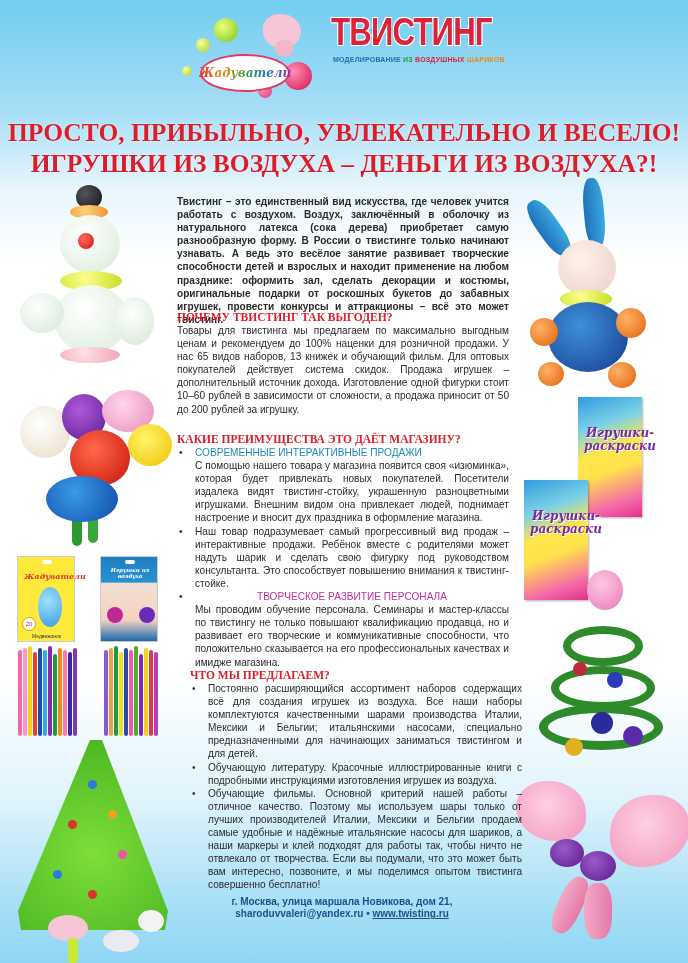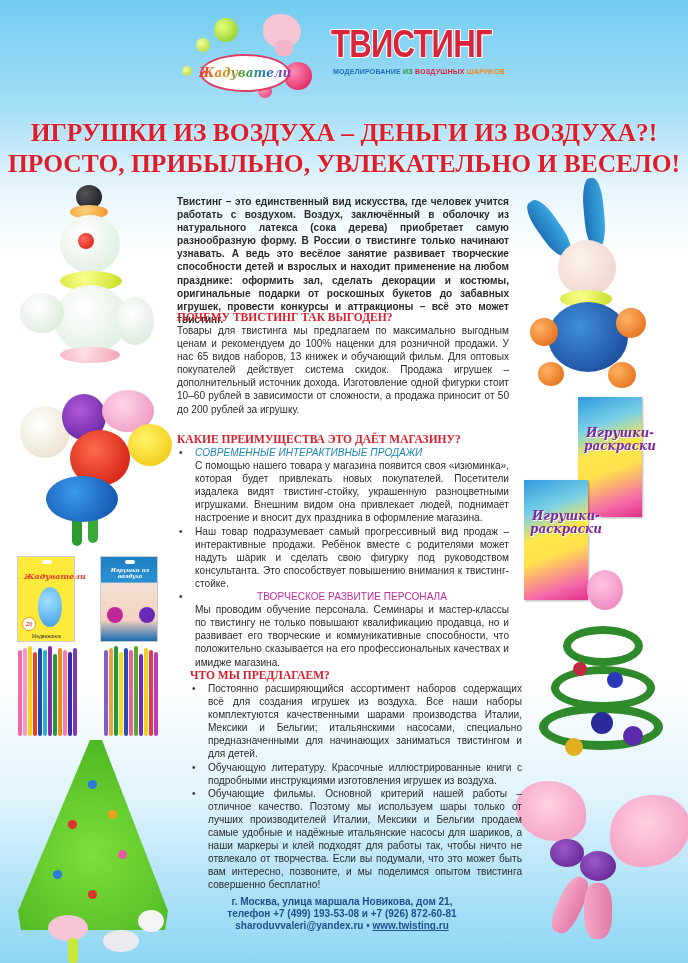--- a/index.html
+++ b/index.html
@@ -31,21 +31,21 @@
   .logo-left .pig {
     position: absolute; left: 85px; top: 0px; width: 38px; height: 34px;
     background: #f6c6d6; border-radius: 45% 55% 50% 50%;
   }
   .logo-left .pig::after {
     content: ""; position: absolute; left: 12px; top: 26px; width: 18px; height: 16px;
     background: #f3b7c9; border-radius: 40%;
   }
 
   .brand {
-    position: absolute; left: 331px; top: 24px; width: 175px; text-align: center; text-decoration: underline;
+    position: absolute; left: 331px; top: 12px; width: 175px; text-align: center; text-decoration: underline;
   }
   .brand-title {
     font-family: "Liberation Sans", sans-serif; font-weight: bold;
     font-size: 38px; letter-spacing: -1px; color: #d9243a;
     transform: scaleX(0.82); transform-origin: left top; display: inline-block;
     text-shadow: 1px 1px 0 #fff, -1px -1px 0 #fff, 1px -1px 0 #fff, -1px 1px 0 #fff;
     line-height: 40px; white-space: nowrap;
   }
   .brand-sub {
     position: absolute; left: 2px; top: 44px; font-size: 7px; font-weight: bold;
@@ -71,21 +71,21 @@
   .sec-h {
     font-family: "Liberation Serif", "DejaVu Serif", serif; font-weight: bold;
     color: #d91f2b; font-size: 11.5px; line-height: 14px; text-align: left;
   }
   ul.bul { list-style: none; }
   ul.bul li { position: relative; padding-left: 18px; }
   ul.bul li::before {
     content: "•"; position: absolute; left: 2px; top: 0; color: #333;
   }
   .sub-green { color: #1f9a5a; text-align: left; }
-  .sub-blue { color: #1f86b5; text-align: left; font-style: italic; }
+  .sub-blue { color: #1f86b5; text-align: left; }
   .sub-pink { color: #c0309a; text-align: center; }
 
   .slogan {
     position: absolute; left: 172px; top: 866px; width: 340px; text-align: center;
     font-family: "Liberation Serif", "DejaVu Serif", serif; font-weight: bold;
     color: #d91f2b; font-size: 17.5px; line-height: 20px; white-space: nowrap;
   }
   .contacts {
     position: absolute; left: 172px; top: 896px; width: 340px; text-align: center;
     color: #1f4f8a; font-weight: bold; font-size: 10px; line-height: 12.2px;
@@ -138,22 +138,22 @@
     <div class="brand-title">ТВИСТИНГ</div>
     <div class="brand-sub">
       <span class="c1">МОДЕЛИРОВАНИЕ</span>
       <span class="c2">ИЗ</span>
       <span class="c3">ВОЗДУШНЫХ</span>
       <span class="c4">ШАРИКОВ</span>
     </div>
   </div>
 
   <div class="headline">
+    <div>ПРОСТО, ПРИБЫЛЬНО, УВЛЕКАТЕЛЬНО И ВЕСЕЛО!</div>
     <div>ИГРУШКИ ИЗ ВОЗДУХА – ДЕНЬГИ ИЗ ВОЗДУХА?!</div>
-    <div>ПРОСТО, ПРИБЫЛЬНО, УВЛЕКАТЕЛЬНО И ВЕСЕЛО!</div>
   </div>
 
   <div class="art" style="left:20px;top:185px;width:135px;height:180px;">
     <div class="blob" style="left:56px;top:0px;width:26px;height:24px;background:radial-gradient(circle at 35% 35%,#555,#101020);"></div>
     <div class="blob" style="left:50px;top:20px;width:38px;height:14px;background:radial-gradient(circle at 40% 35%,#ffd27a,#f0902a);"></div>
     <div class="blob" style="left:40px;top:30px;width:60px;height:58px;background:radial-gradient(circle at 40% 35%,#ffffff,#d9ead9);"></div>
     <div class="blob" style="left:58px;top:48px;width:16px;height:16px;background:radial-gradient(circle at 35% 35%,#ff6a5a,#d0180e);"></div>
     <div class="blob" style="left:40px;top:86px;width:62px;height:20px;background:radial-gradient(circle at 40% 35%,#fbff8c,#c8dc22);"></div>
     <div class="blob" style="left:34px;top:100px;width:74px;height:68px;background:radial-gradient(circle at 40% 35%,#ffffff,#d9ead9);"></div>
     <div class="blob" style="left:0px;top:108px;width:44px;height:40px;background:radial-gradient(circle at 40% 35%,#ffffff,#d4e6d4);"></div>
@@ -298,19 +298,18 @@
     <ul class="bul">
       <li>Постоянно расширяющийся ассортимент наборов содержащих всё для создания игрушек из воздуха. Все наши наборы комплектуются качественными шарами производства Италии, Мексики и Бельгии; итальянскими насосами, специально предназначенными для начинающих заниматься твистингом и для детей.</li>
       <li>Обучающую литературу. Красочные иллюстрированные книги с подробными инструкциями изготовления игрушек из воздуха.</li>
       <li>Обучающие фильмы. Основной критерий нашей работы – отличное качество. Поэтому мы используем шары только от лучших производителей Италии, Мексики и Бельгии продаем самые удобные и надёжные итальянские насосы для шариков, а наши маркеры и клей подходят для работы так, чтобы ничто не отвлекало от творчества. Если вы подумали, что это может быть вам интересно, позвоните, и мы поделимся опытом твистинга совершенно бесплатно!</li>
     </ul>
   </div>
 
 
   <div class="contacts">
     <div>г. Москва, улица маршала Новикова, дом 21,</div>
-    <div>телефон +7 (499) 193-53-08 и +7 (926) 872-60-81</div>
     <div>
       <span>sharoduvvaleri@yandex.ru</span><span> • </span><a>www.twisting.ru</a>
     </div>
   </div>
 
 </div>
 
 </body></html>

